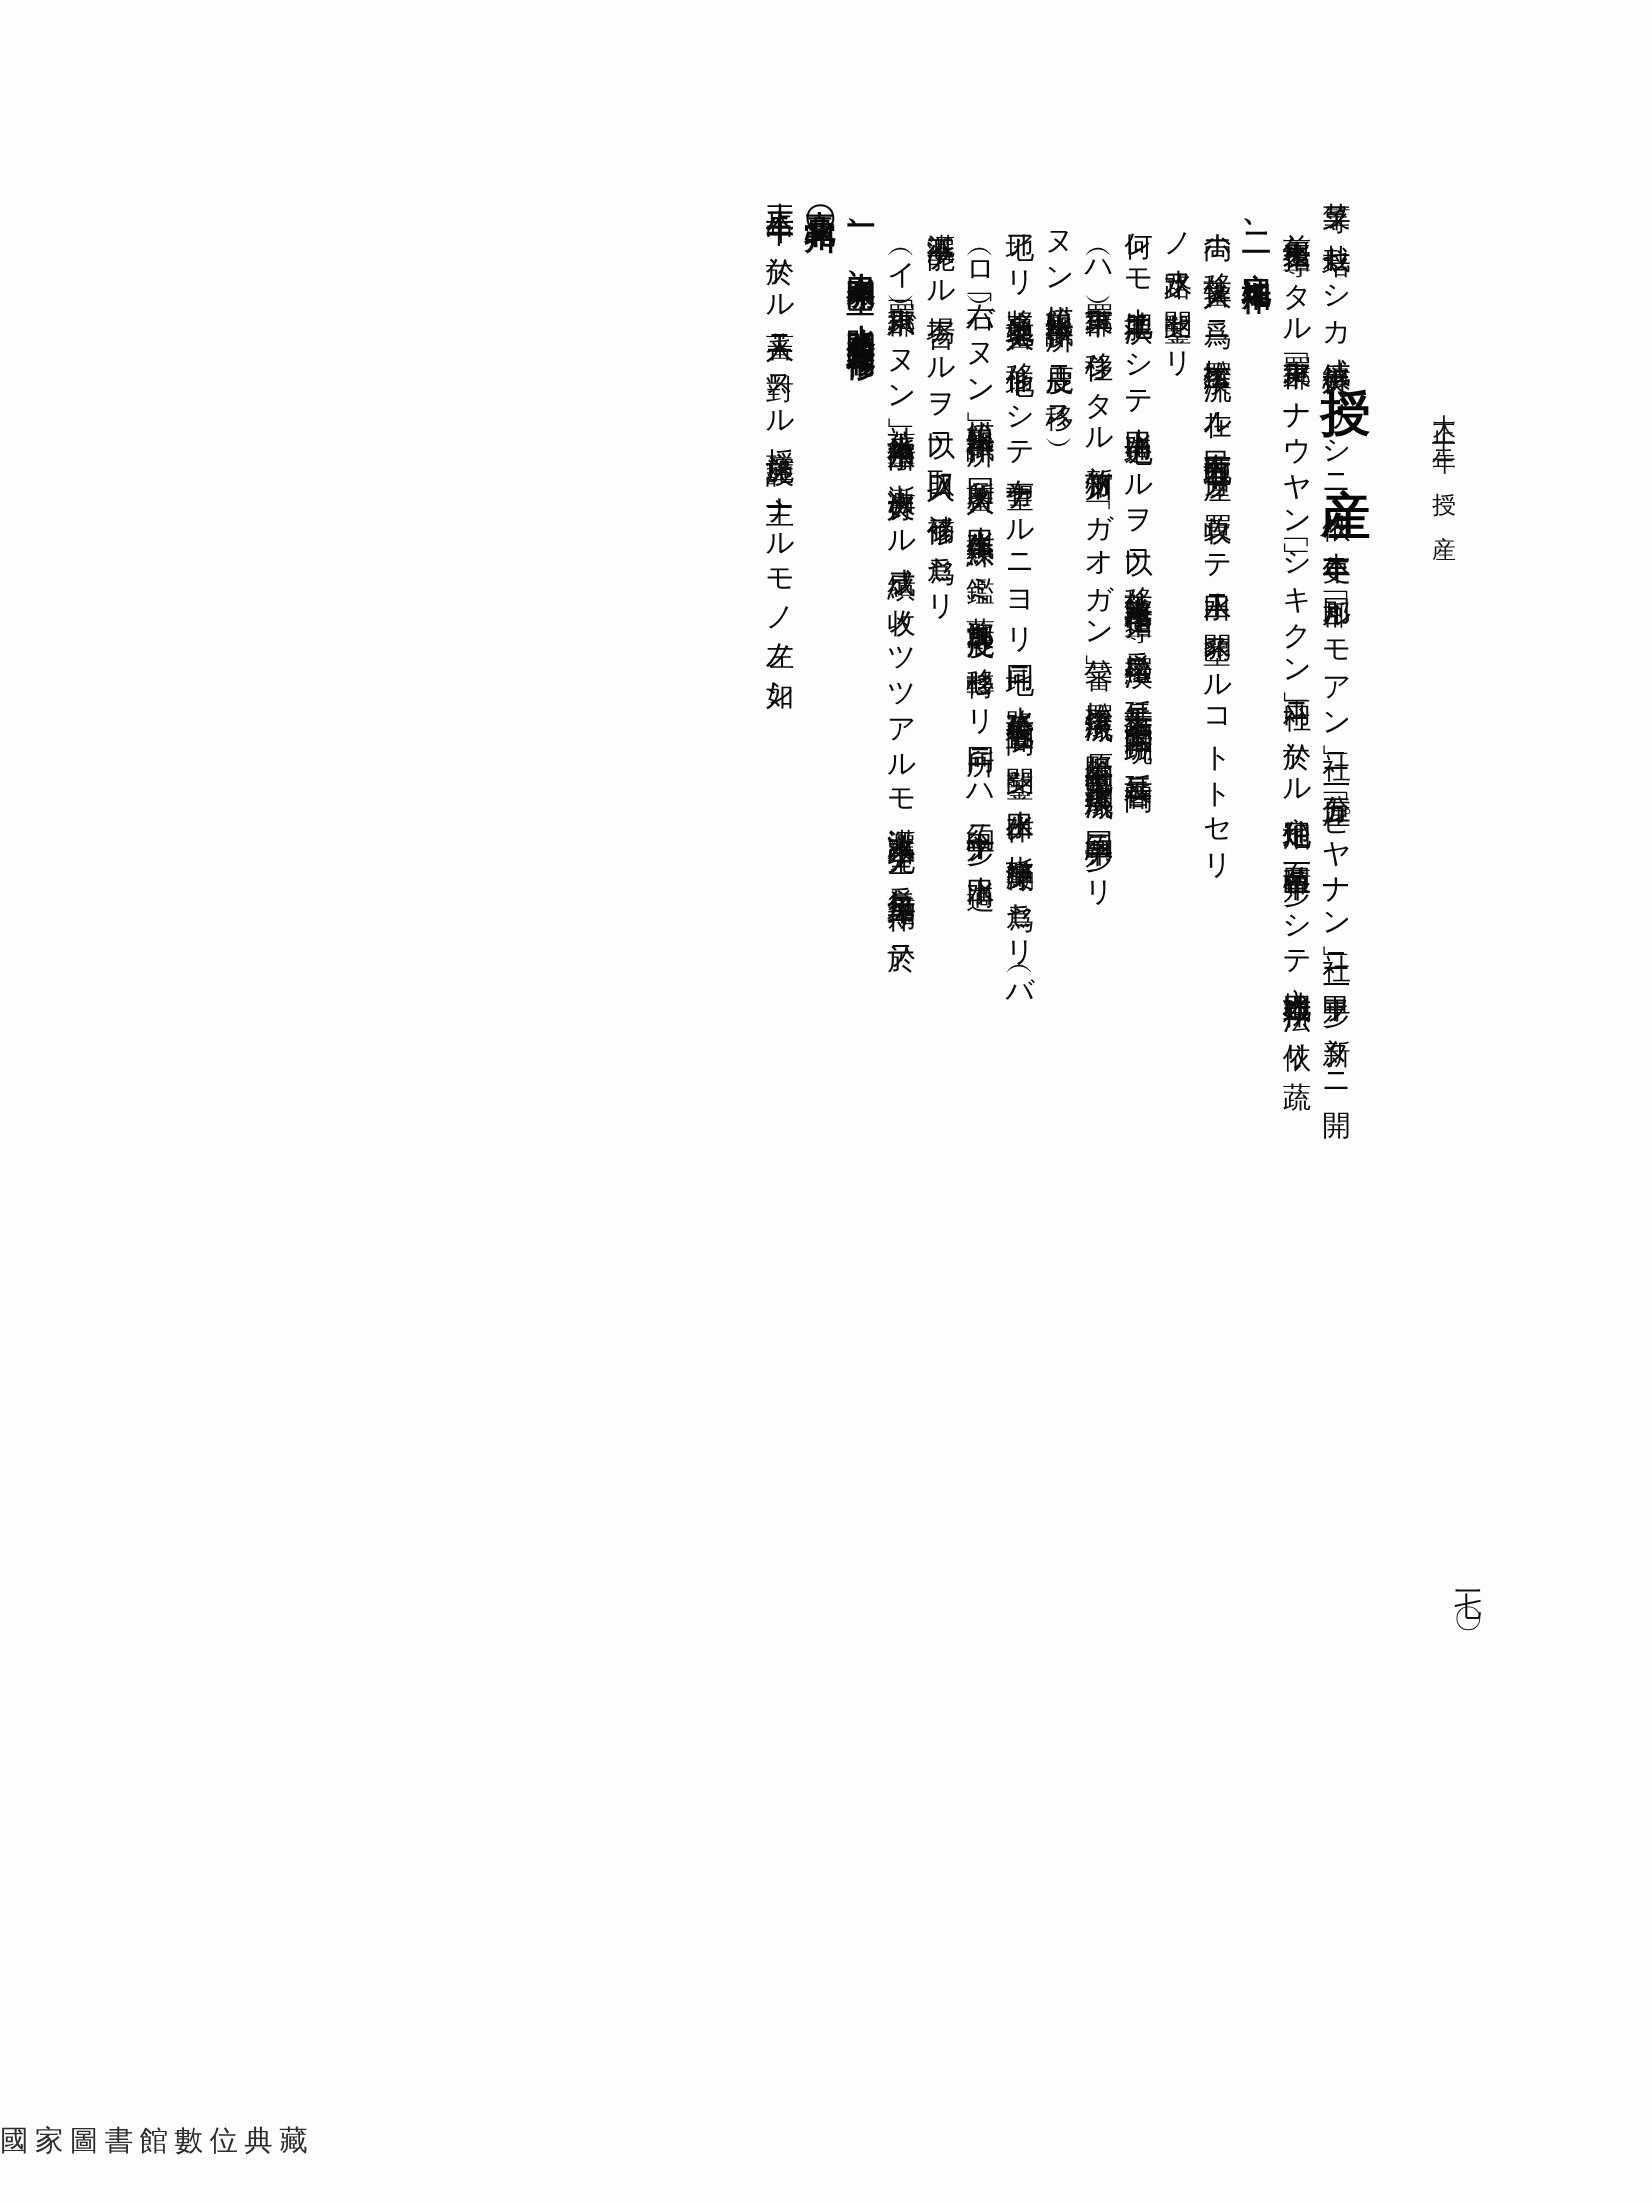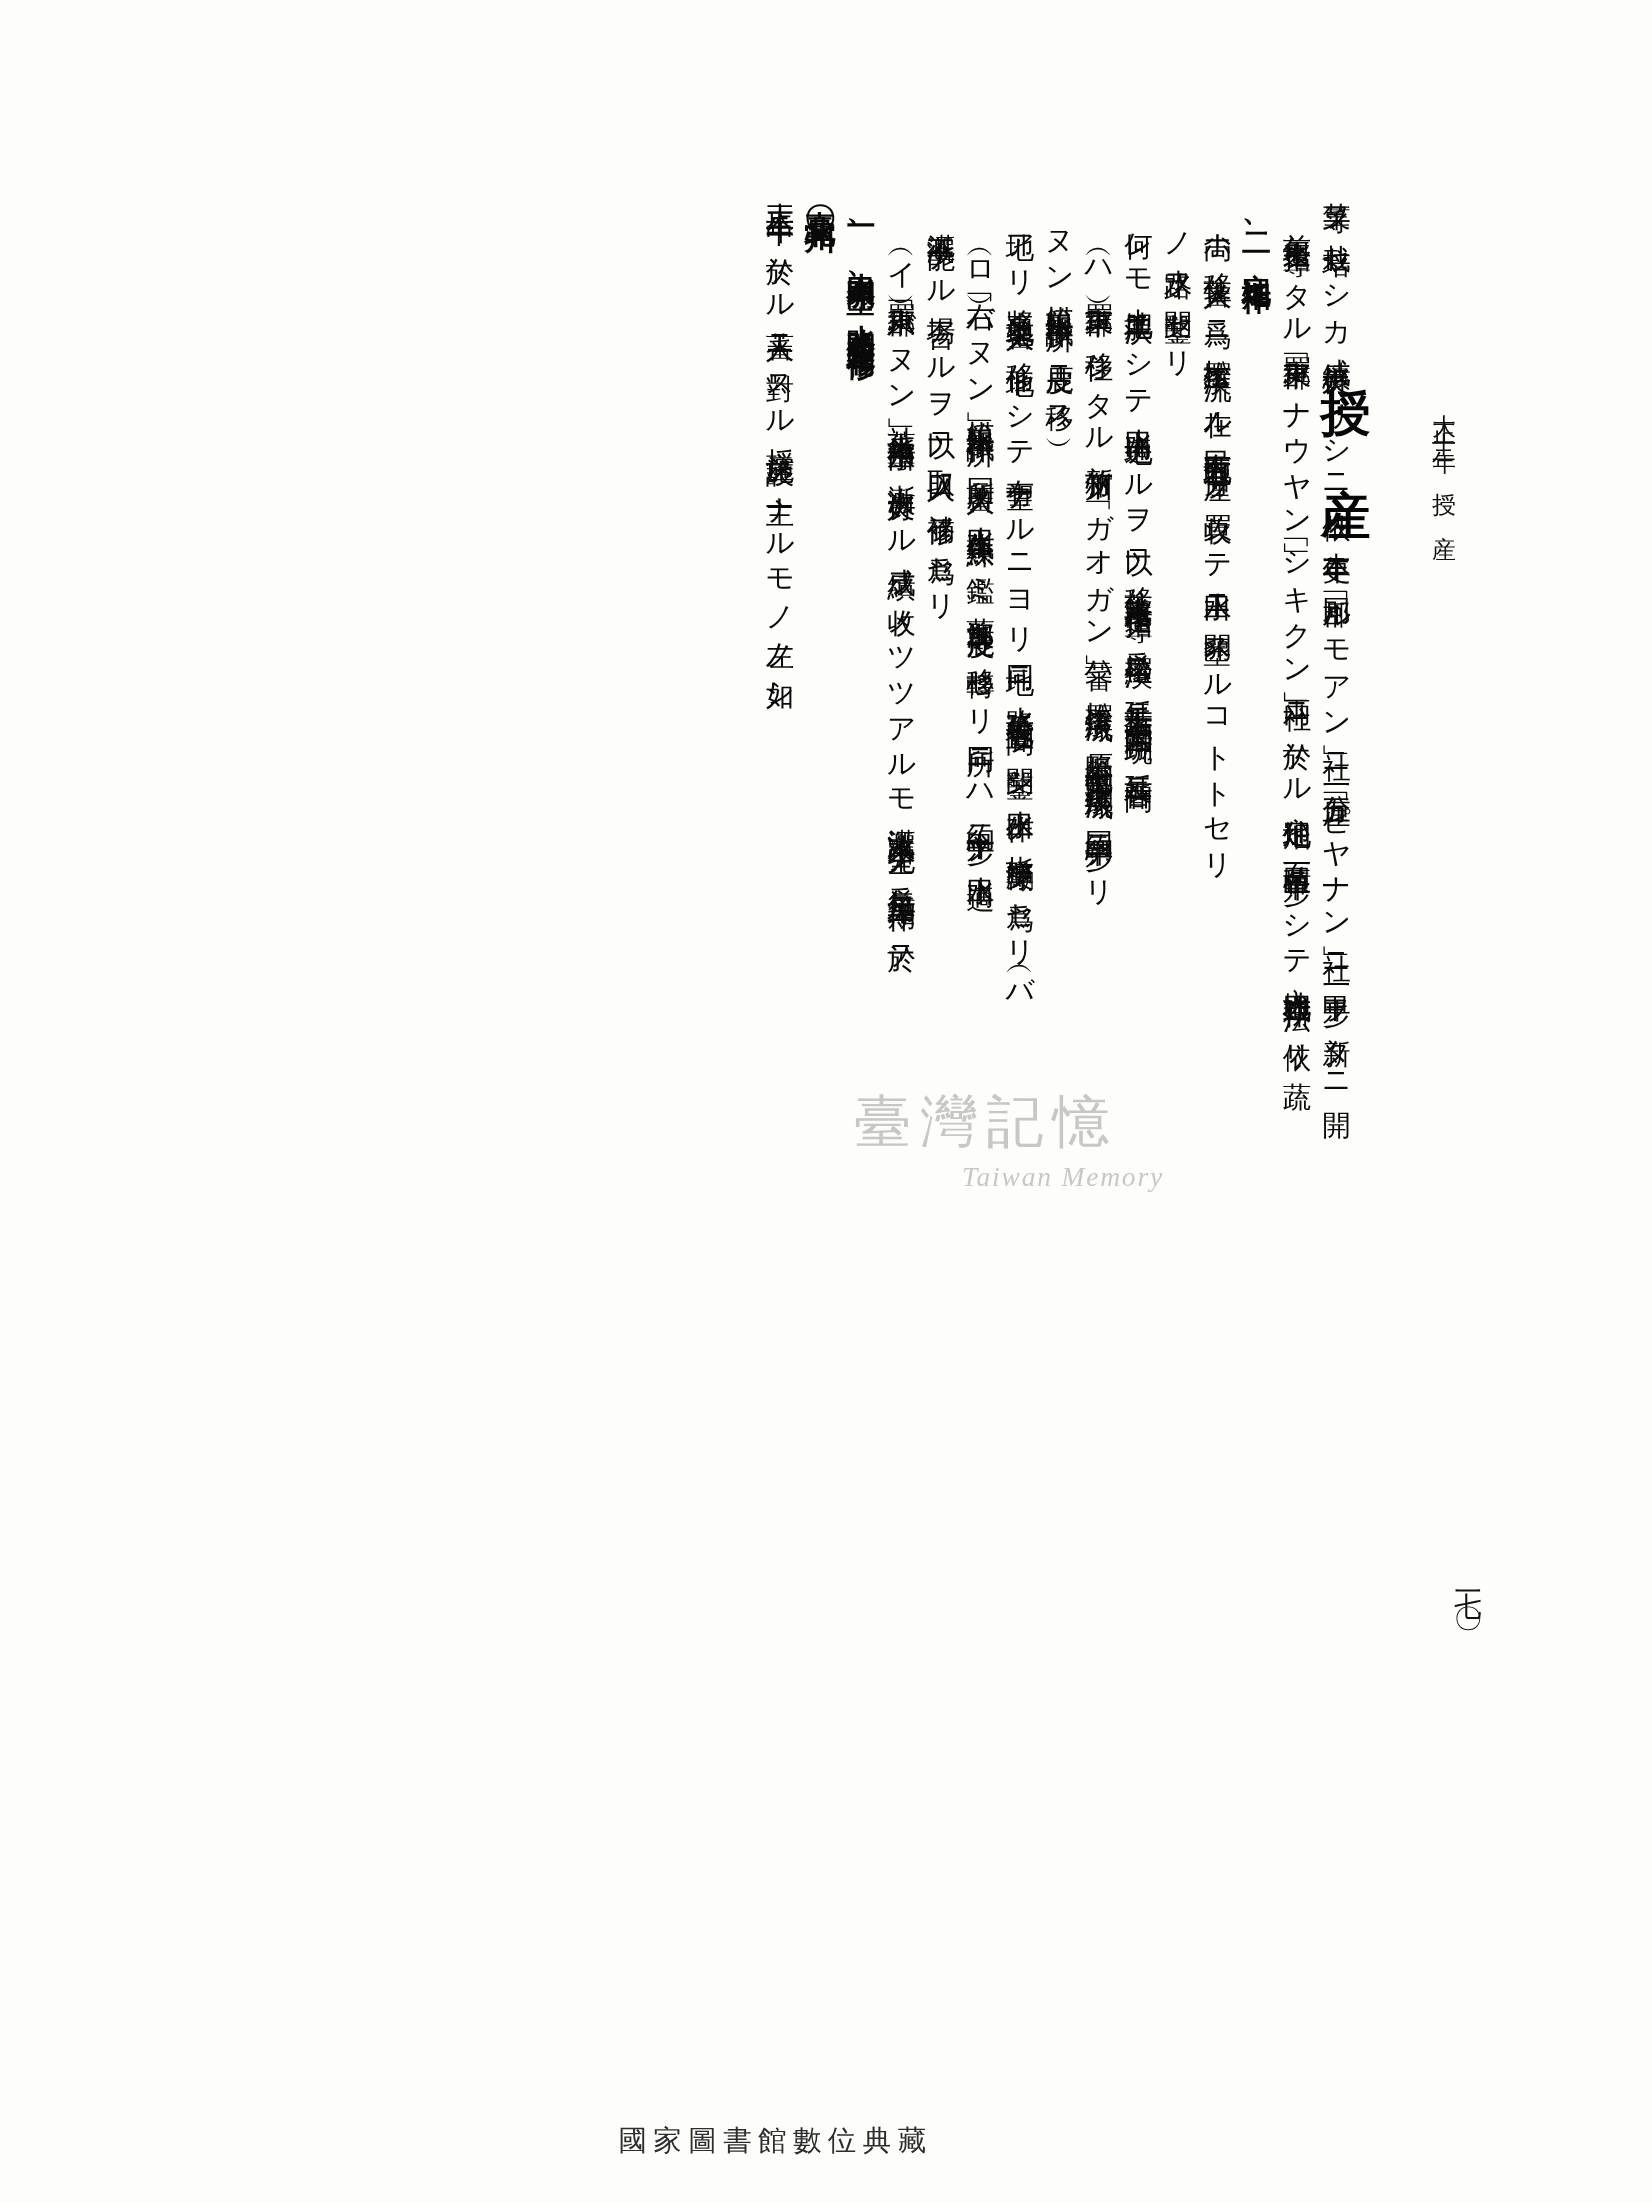--- a/index.html
+++ b/index.html
@@ -119,21 +119,20 @@
     color: #9b9b9b;
     font-family: "Liberation Serif", serif;
     font-style: italic;
     white-space: nowrap;
   }
   .footer-stamp {
     position: absolute;
     bottom: 44px;
     left: 0;
     width: 1551px;
-    text-align: center;
     font-size: 28.5px;
     letter-spacing: 6.4px;
     color: #2d2d2d;
     font-family: "DejaVu Serif", "Liberation Serif", serif;
   }
 </style>
 </head>
 <body>
 
 <div class="page">
@@ -155,21 +154,17 @@
     <div class="col indent1">ヌン模範水田試作所ヲ鹿皮ニ移ス）</div>
     <div class="col indent2">（ハ）羅東郡下ニ移住シタル新竹州下ノ「ガオガン」蕃ハ松羅溪流域ニ原野約十七甲步腳蹦坑溪流域ニ同約二甲步アリ</div>
     <div class="col indent1">何レモ土地肥沃ニシテ水田適地ナルヲ以テ移住蕃人水田作指導ノ爲松羅溪ニ延長千六百七十六間腳蹦坑ニ延長二百間</div>
     <div class="col indent1">ノ水路ヲ開鑿セリ</div>
     <div class="col indent1">尙ホ移住蕃人ノ爲ニ松羅溪下流ニ在ル民有地五甲一分一厘ヲ買收シテ水田ニ開墾スルコトトセリ</div>
     <div class="col sub indent1">二、定地畑作</div>
     <div class="col indent1">前年來指導シタル羅東郡「マナウヤン」「シキクン」兩社ニ於ケル定地畑ハ面積各一甲步ニシテ內地式耕作法ニ依リ蔬</div>
     <div class="col">菜等ヲ栽培セシカ成績良好ナリシニ依リ本年更ニ同郡「ルモアン」社ニ一分五厘「ピヤナン」社ニ一甲步ヲ新タニ開</div>
   </div>
 
-  <div class="watermark">
-    <div class="wm-cjk">臺灣記憶</div>
-    <div class="wm-latin">Taiwan Memory</div>
-  </div>
 
   <div class="footer-stamp">國家圖書館數位典藏</div>
 
 </div>
 
 
 </body></html>

